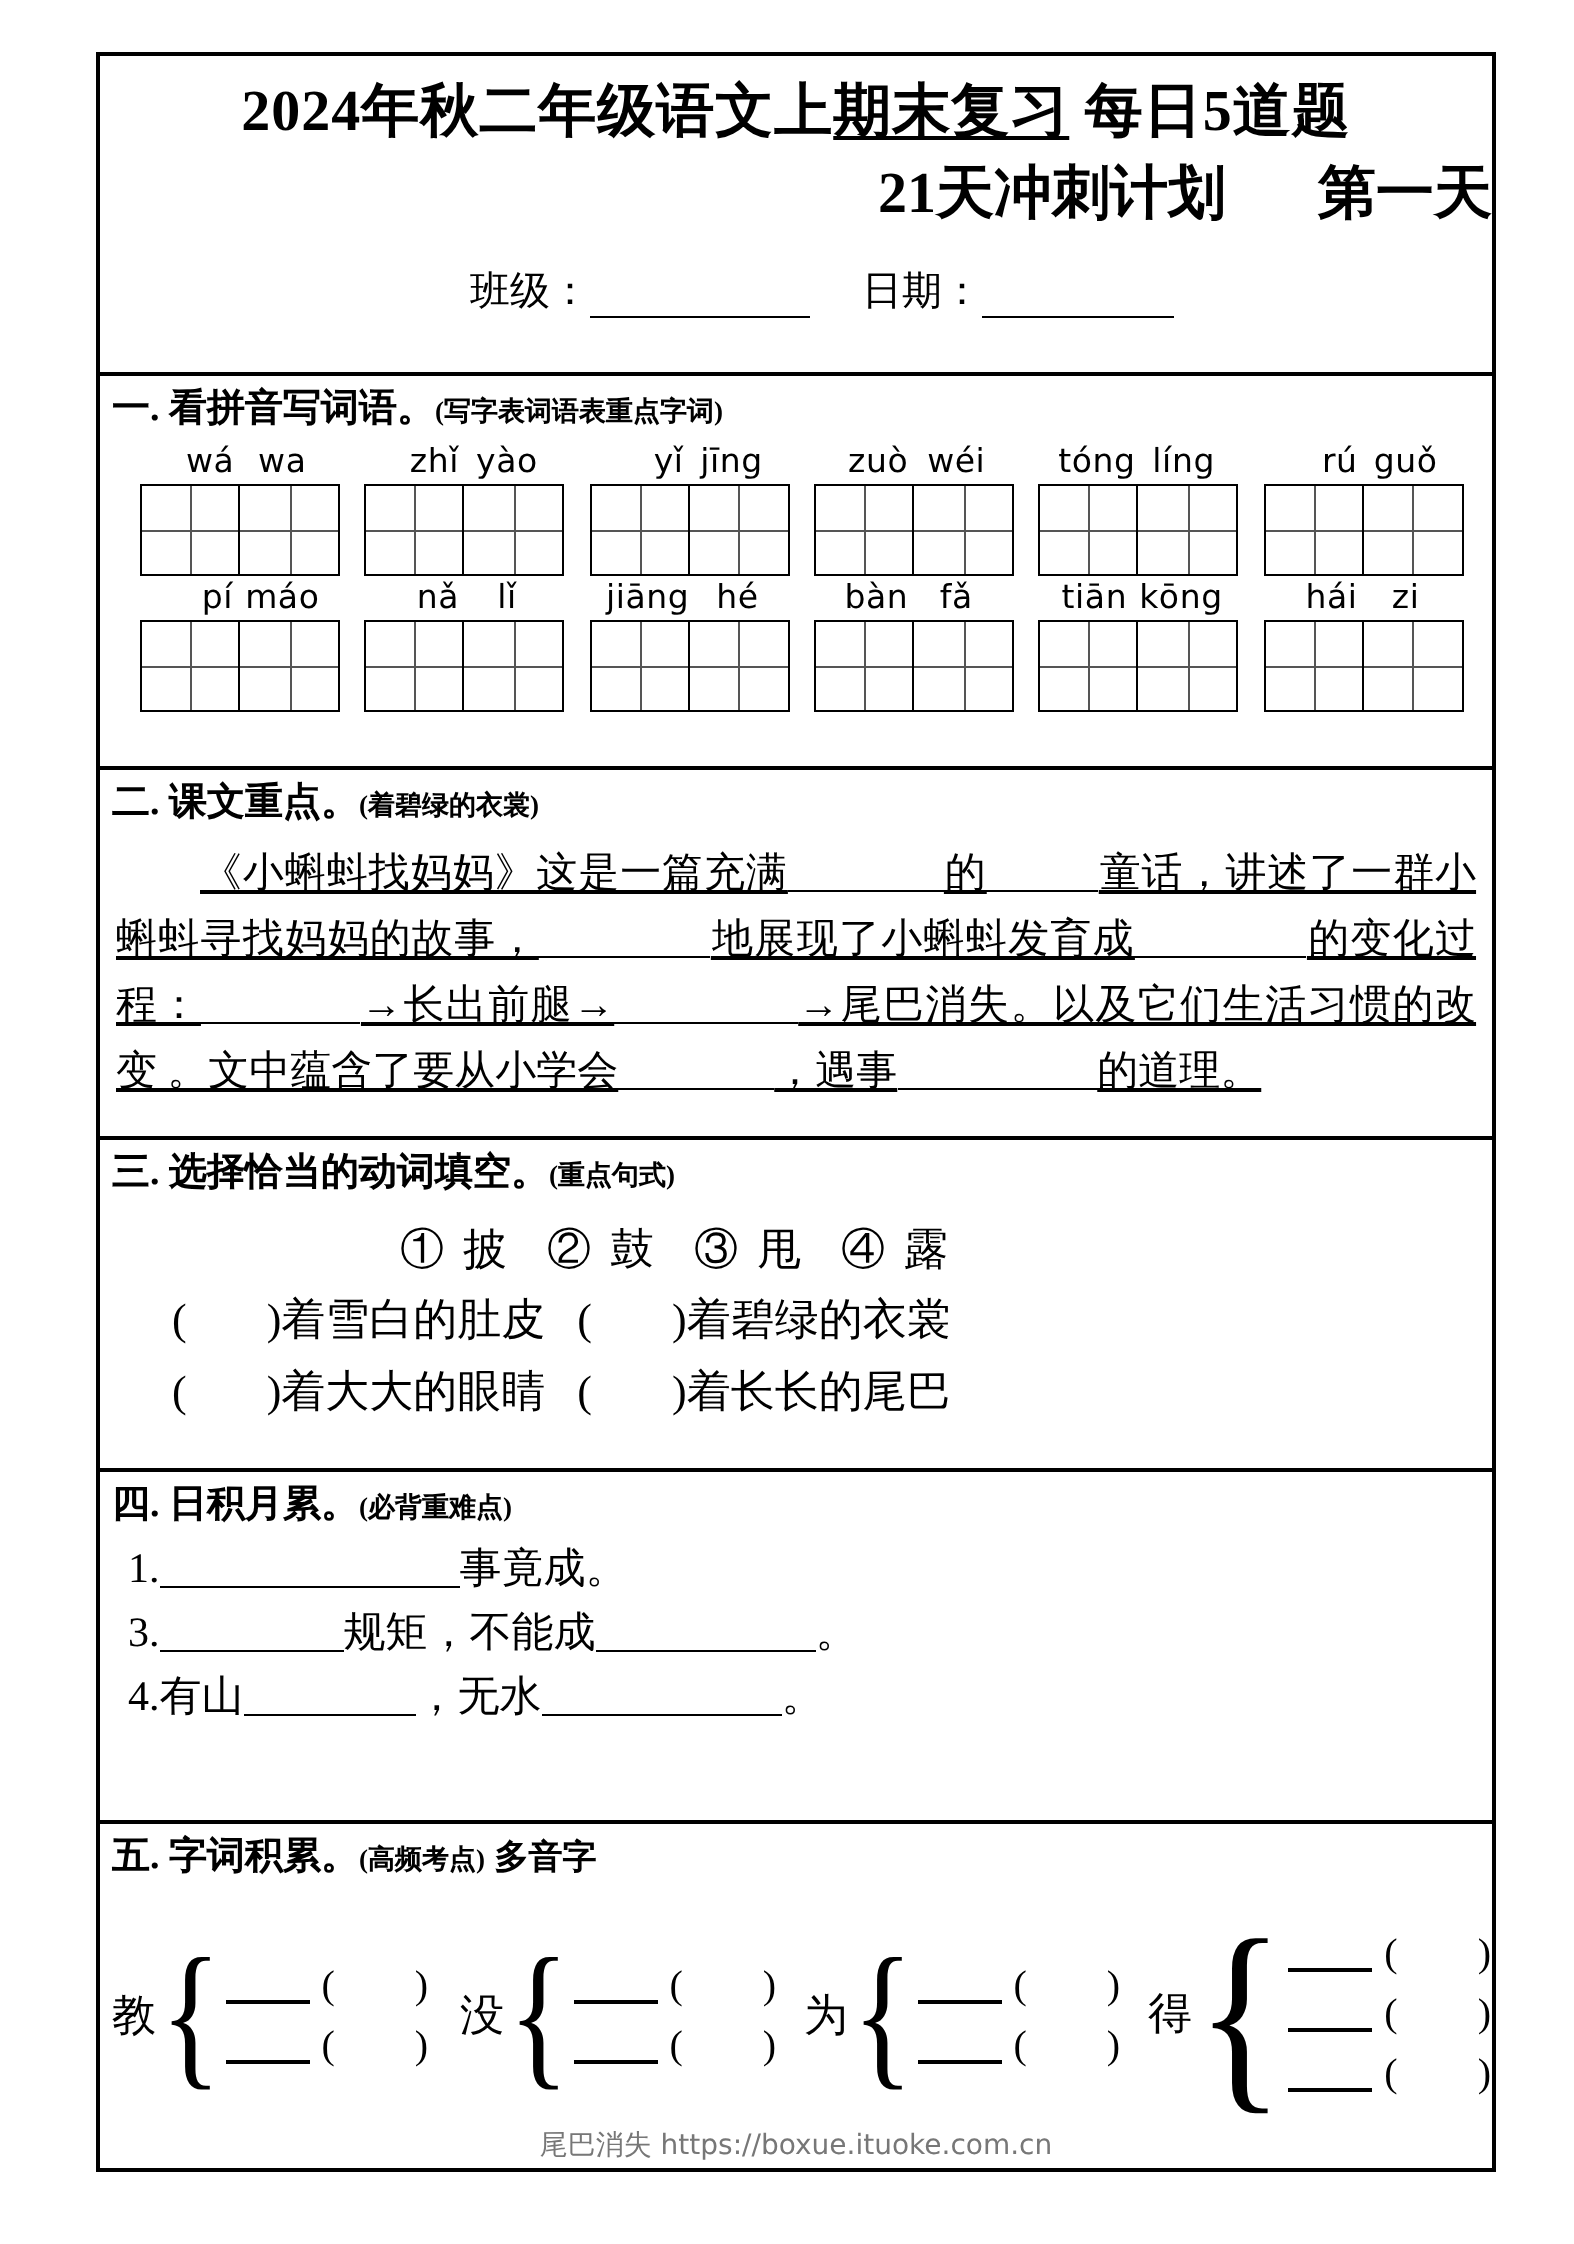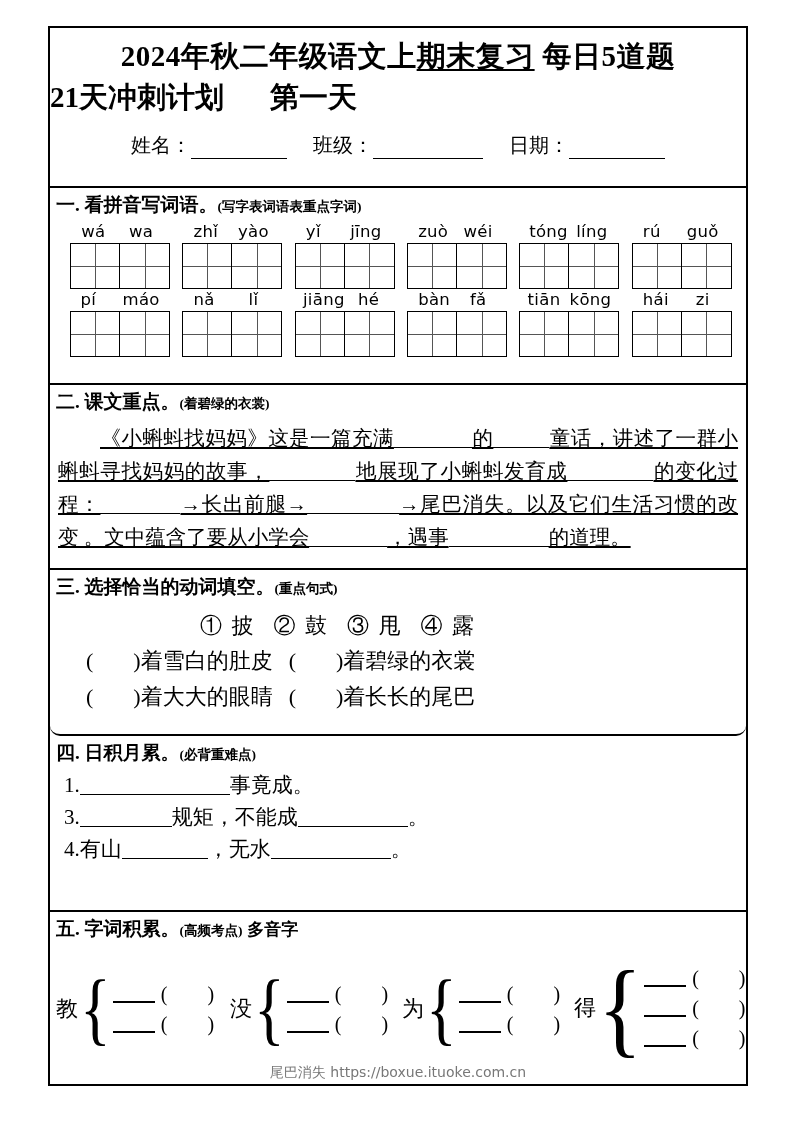--- a/index.html
+++ b/index.html
@@ -50,21 +50,21 @@
   .title-line {
     text-align: center;
     font-weight: bold;
     font-size: 29px;
     letter-spacing: 0.5px;
     line-height: 40px;
     white-space: nowrap;
   }
   .title-line .u { text-decoration: underline; text-underline-offset: 3px; }
   .title-line-2 {
-    text-align: left;
+    text-align: right;
     font-weight: bold;
     font-size: 29px;
     line-height: 42px;
     white-space: nowrap;
   }
   .title-gap { display: inline-block; width: 46px; }
 
   .idline {
     margin-top: 14px;
     display: flex;
@@ -122,21 +122,21 @@
   .py {
     font-family: "DejaVu Sans", sans-serif;
     font-size: 16.5px;
     text-align: center;
     height: 22px;
     line-height: 22px;
     white-space: nowrap;
     letter-spacing: 0.3px;
   }
   .py span { display: inline-block; }
-  .py .p1 { min-width: 36px; text-align: left; }
+  .py .p1 { min-width: 36px; text-align: right; }
   .py .p2 { min-width: 36px; text-align: center; margin-left: 6px;}
   .boxes {
     display: flex;
     margin: 0 auto;
     width: 100px;
   }
   .zi-box {
     width: 50px;
     height: 46px;
     border: 1.4px solid #000;
@@ -171,21 +171,21 @@
   }
   .blk {
     display: inline-block;
     border-bottom: 1.7px solid #000;
     height: 20px;
     vertical-align: -3px;
   }
   .indent { display: inline-block; width: 42px; }
 
   
-  .s3 { height: 166px; border-radius: 10px; }
+  .s3 { height: 166px; }
   .choices {
     text-align: center;
     font-size: 22px;
     line-height: 34px;
     margin-top: 8px;
     letter-spacing: 2px;
     padding-right: 120px;
   }
   .choices .ch { margin: 0 9px; }
   .fillrow {
@@ -274,24 +274,20 @@
 <body>
 
 <div class="page">
   <div class="frame">
 
     <div class="sec header">
       <div class="title-line"><span>2024</span><span>年秋二年级语文上</span><span class="u">期末复习</span>&nbsp;<span>每日</span><span>5</span><span>道题</span></div>
       <div class="title-line-2"><span>21</span><span>天冲刺计划</span><span class="title-gap"></span><span>第一天</span></div>
 
       <div class="idline">
-        <span class="idfield">
-            <span class="idlabel">姓名：</span>
-            <span class="idblank w-name"></span>
-          </span>
         <span class="sp20"></span>
         <span class="idfield">
             <span class="idlabel">班级：</span>
             <span class="idblank w-class"></span>
           </span>
         <span class="sp20"></span>
         <span class="idfield">
             <span class="idlabel">日期：</span>
             <span class="idblank w-date"></span>
           </span>

